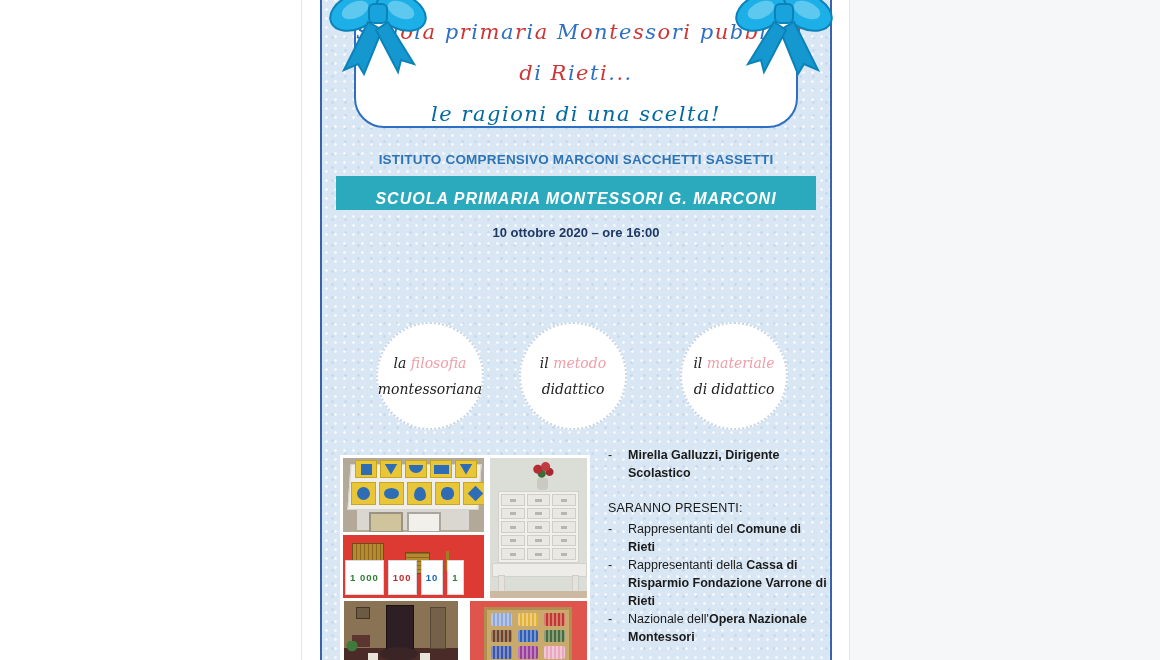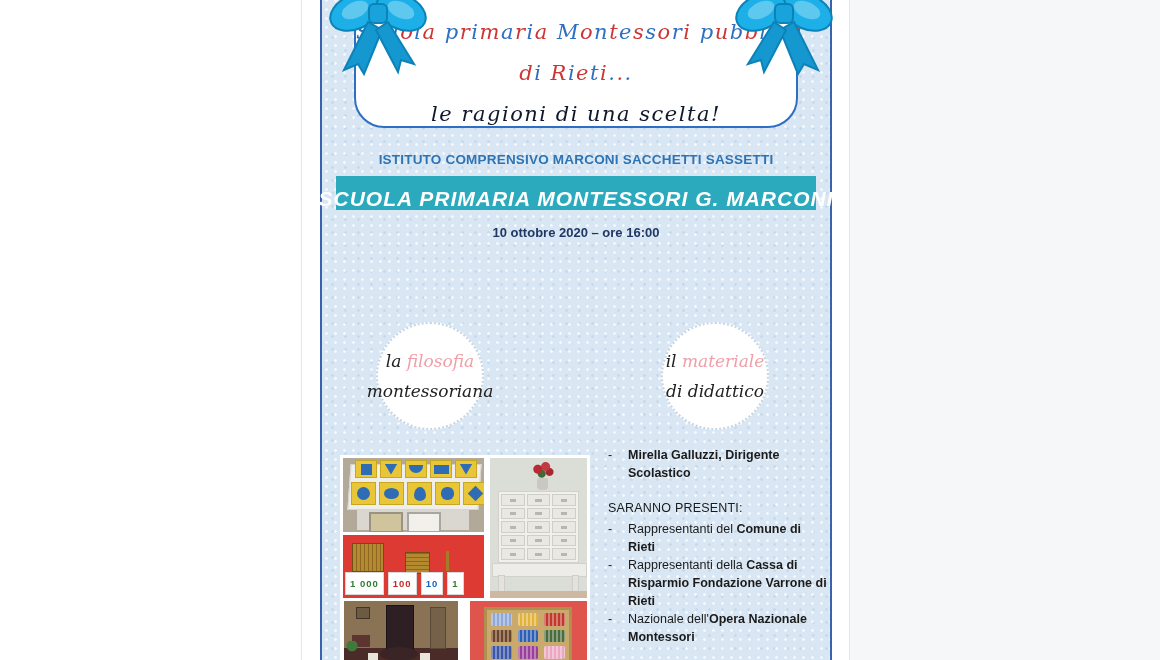--- a/index.html
+++ b/index.html
@@ -17,47 +17,47 @@
          background-size:9px 9px,13px 13px;background-position:0 0,4px 6px;
          border-left:2px solid #3a63ad;border-right:2px solid #3a63ad;box-sizing:border-box;}
 
   
   .title-box{position:absolute;left:32px;top:12px;width:444px;height:156px;background:#ffffff;
              border:2.5px solid #2f6fc1;border-radius:30px;box-sizing:border-box;
              padding-top:38px;text-align:center;}
   .t-line{font-family:"DejaVu Serif",serif;font-style:italic;font-weight:500;
           font-size:21px;line-height:41px;letter-spacing:1.5px;white-space:nowrap;}
   .lt-blue{color:#2f6fc1;} .lt-red{color:#cc3636;}
-  .t-blue{color:#0f172a;}
+  .t-blue{color:#0369a1;}
 
   
   .bow{position:absolute;width:100px;height:120px;}
   .bow.left{left:6px;top:0;}
   .bow.right{left:412px;top:0;transform:scaleX(-1);}
 
   
   .institute{position:absolute;left:0;top:192px;width:100%;text-align:center;
              color:#2e74b5;font-weight:bold;font-size:13.5px;letter-spacing:.2px;}
   .banner{position:absolute;left:14px;right:14px;top:216px;height:34px;background:#2baabd;
           display:flex;align-items:center;justify-content:center;}
-  .banner span{color:#ffffff;font-size:21px;font-style:italic;font-weight:bold;letter-spacing:1px;white-space:nowrap;margin-top:12px;}
+  .banner span{color:#ffffff;font-size:16px;font-style:italic;font-weight:bold;letter-spacing:1px;white-space:nowrap;margin-top:12px;}
   .datetime{position:absolute;left:0;top:265px;width:100%;text-align:center;
             color:#1f3864;font-weight:bold;font-size:13px;}
   .invite{position:absolute;left:0;top:293px;width:100%;text-align:center;
           font-family:"DejaVu Serif",serif;font-style:italic;color:#1c1c1c;
           font-size:14.5px;line-height:32px;letter-spacing:.2px;}
   .invite div{white-space:nowrap;}
 
   
   .circle{position:absolute;top:362px;width:108px;height:108px;border-radius:50%;
           background:#ffffff;border:2px dotted #c9d6e4;box-sizing:border-box;
           display:flex;flex-direction:column;align-items:center;justify-content:center;gap:10px;
-          font-family:"DejaVu Serif",serif;font-style:italic;font-size:17px;color:#222;}
+          font-family:"DejaVu Serif",serif;font-style:italic;font-size:14px;color:#222;}
   .circle .pink{color:#ef9fa8;}
-  .c1{left:54px;} .c2{left:197px;} .c3{left:339px;}
+  .c1{left:54px;} .c2{left:197px;} .c3{left:358px;}
 
   
   .collage{position:absolute;left:18px;top:495px;width:250px;height:215px;background:#ffffff;}
   .tile{position:absolute;overflow:hidden;}
   .t-insets{left:3px;top:3px;width:141px;height:74px;background:#b3a998;}
   .t-beads{left:3px;top:80px;width:141px;height:63px;background:#dd3a33;}
   .t-cabinet{left:150px;top:3px;width:97px;height:140px;background:#dbded6;}
   .t-room{left:4px;top:146px;width:114px;height:69px;background:#8a7355;}
   .t-beadbox{left:130px;top:146px;width:117px;height:69px;background:#e0544e;}
 
@@ -84,21 +84,21 @@
   .frame2{position:absolute;left:64px;top:54px;width:30px;height:17px;background:#f2f0ea;border:2px solid #a8a69e;}
 
   
   .bead-cube{position:absolute;left:9px;top:8px;width:30px;height:27px;background:
       repeating-linear-gradient(90deg,#b5892f 0 3px,#8d671f 3px 4px),#b5892f;border:1px solid #6d4f16;}
   .bead-square{position:absolute;left:62px;top:17px;width:23px;height:20px;background:
       repeating-linear-gradient(0deg,#b5892f 0 3px,#8d671f 3px 4px);border:1px solid #6d4f16;}
   .bead-rod{position:absolute;left:103px;top:16px;width:3px;height:20px;background:#a57c26;}
   .num-cards{position:absolute;left:2px;bottom:3px;display:flex;gap:4px;align-items:flex-end;}
   .ncard{background:#ffffff;border:1px solid #d8d8d8;font-weight:bold;font-size:9.5px;
-         padding:5px 4px;letter-spacing:1px;white-space:nowrap;}
+         padding:11px 4px;letter-spacing:1px;white-space:nowrap;}
   .nc0,.nc3{color:#2e7d32;} .nc1{color:#c62828;} .nc2{color:#1565c0;}
 
   
   .flowers{position:absolute;left:40px;top:4px;width:26px;height:18px;background:
      radial-gradient(circle at 30% 40%, #b52a33 4px, transparent 5px),
      radial-gradient(circle at 60% 25%, #c03a42 4px, transparent 5px),
      radial-gradient(circle at 75% 55%, #a52730 3.5px, transparent 4.5px),
      radial-gradient(circle at 45% 65%, #3c6b35 3.5px, transparent 4.5px);}
   .vase{position:absolute;left:47px;top:20px;width:11px;height:12px;background:#c9c9c2;border-radius:2px 2px 4px 4px;}
   .cab{position:absolute;left:8px;top:33px;width:81px;height:72px;background:#f1f0ec;border:1px solid #d2d1ca;
@@ -188,20 +188,24 @@
 
     <div class="datetime">10 ottobre 2020 – ore 16:00</div>
 
     <div class="invite">
     </div>
 
     <div class="circle c1">
       <div><span>la </span><span class="pink">filosofia</span></div>
       <div>montessoriana</div>
     </div>
+    <div class="circle c2">
+      <div><span>il </span><span class="pink">metodo</span></div>
+      <div>didattico</div>
+    </div>
     <div class="circle c3">
       <div><span>il </span><span class="pink">materiale</span></div>
       <div>di didattico</div>
     </div>
 
     <div class="collage">
 
       <div class="tile t-insets">
         <div class="tabletop"></div>
         <div class="yrow r1">

